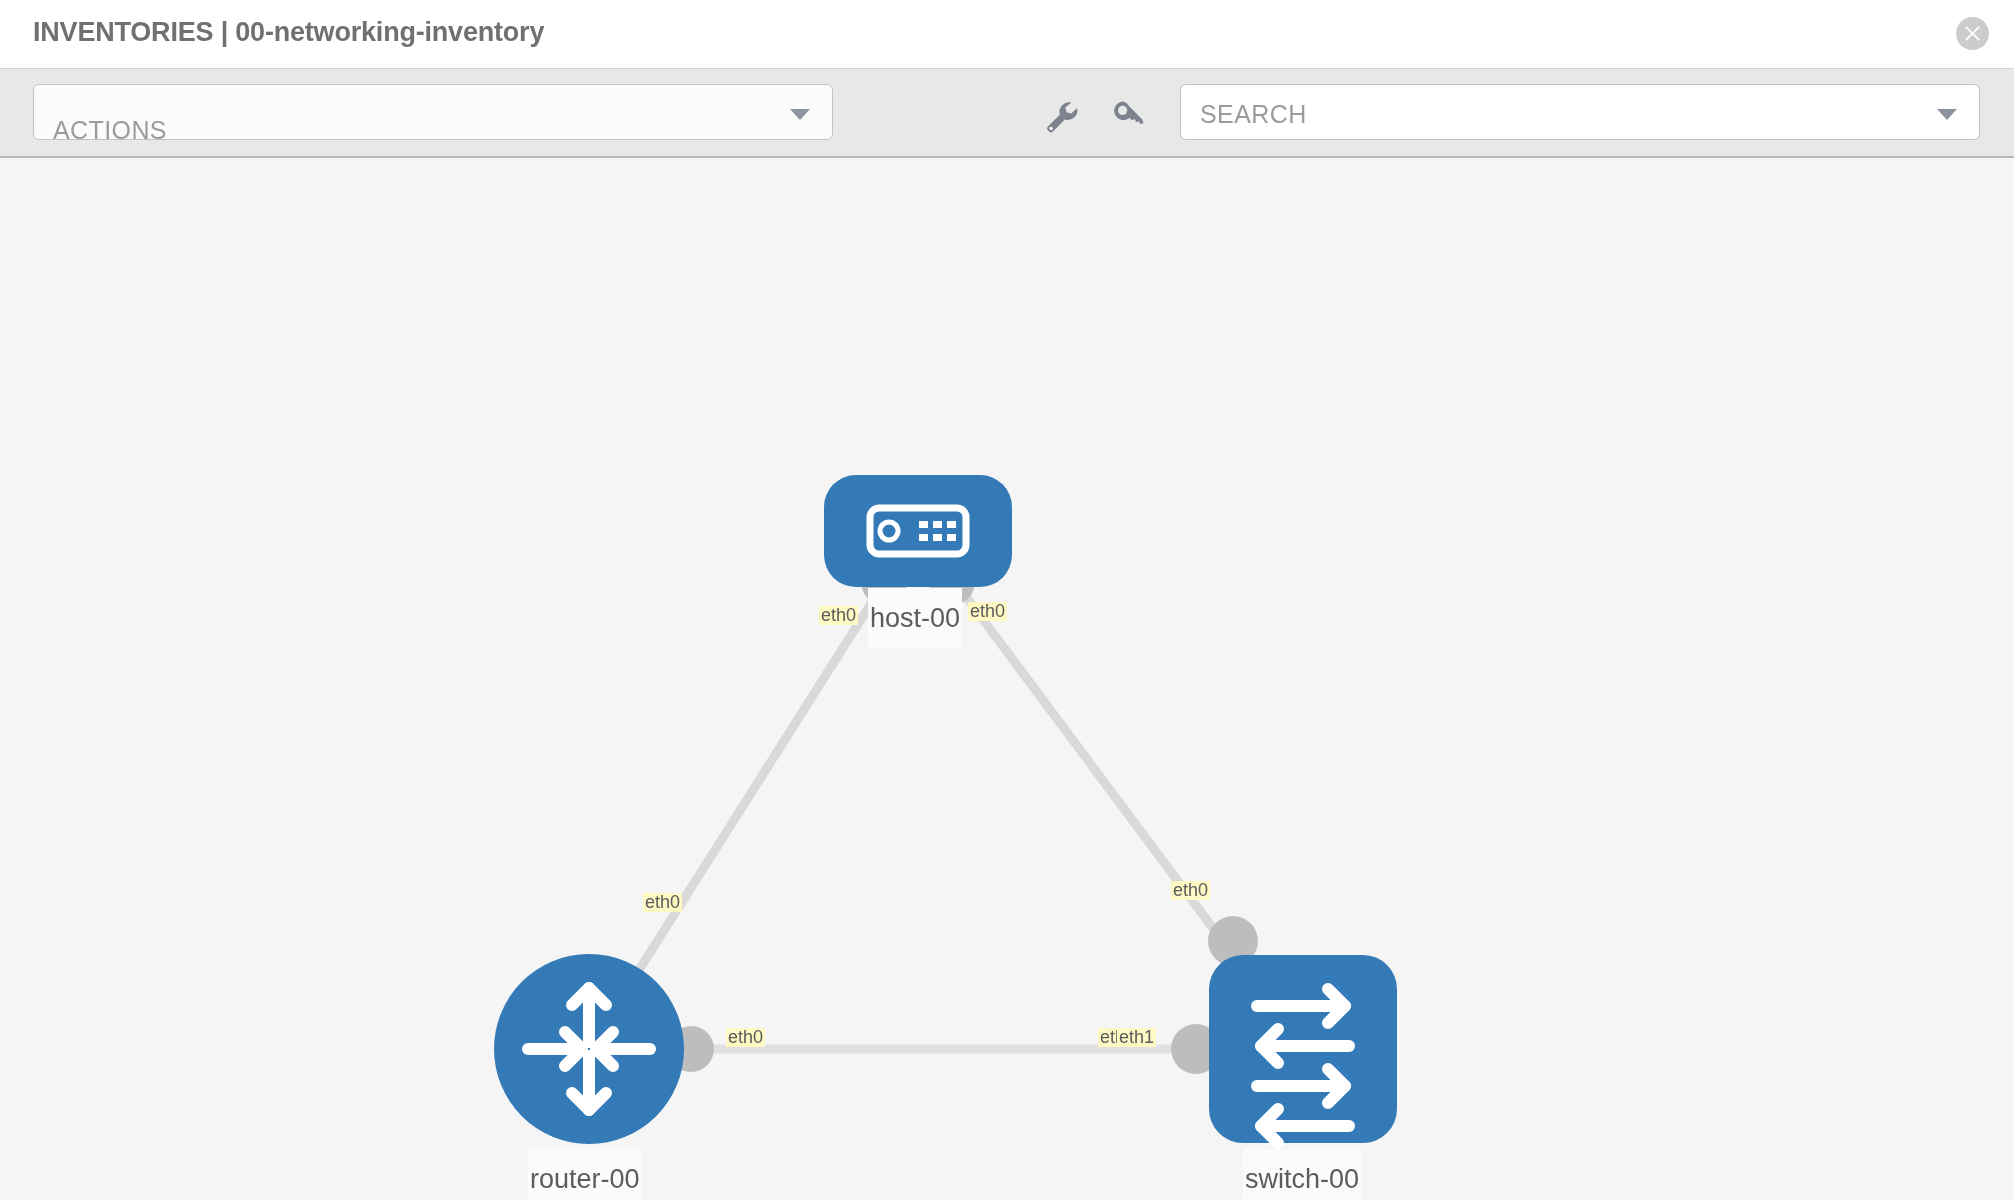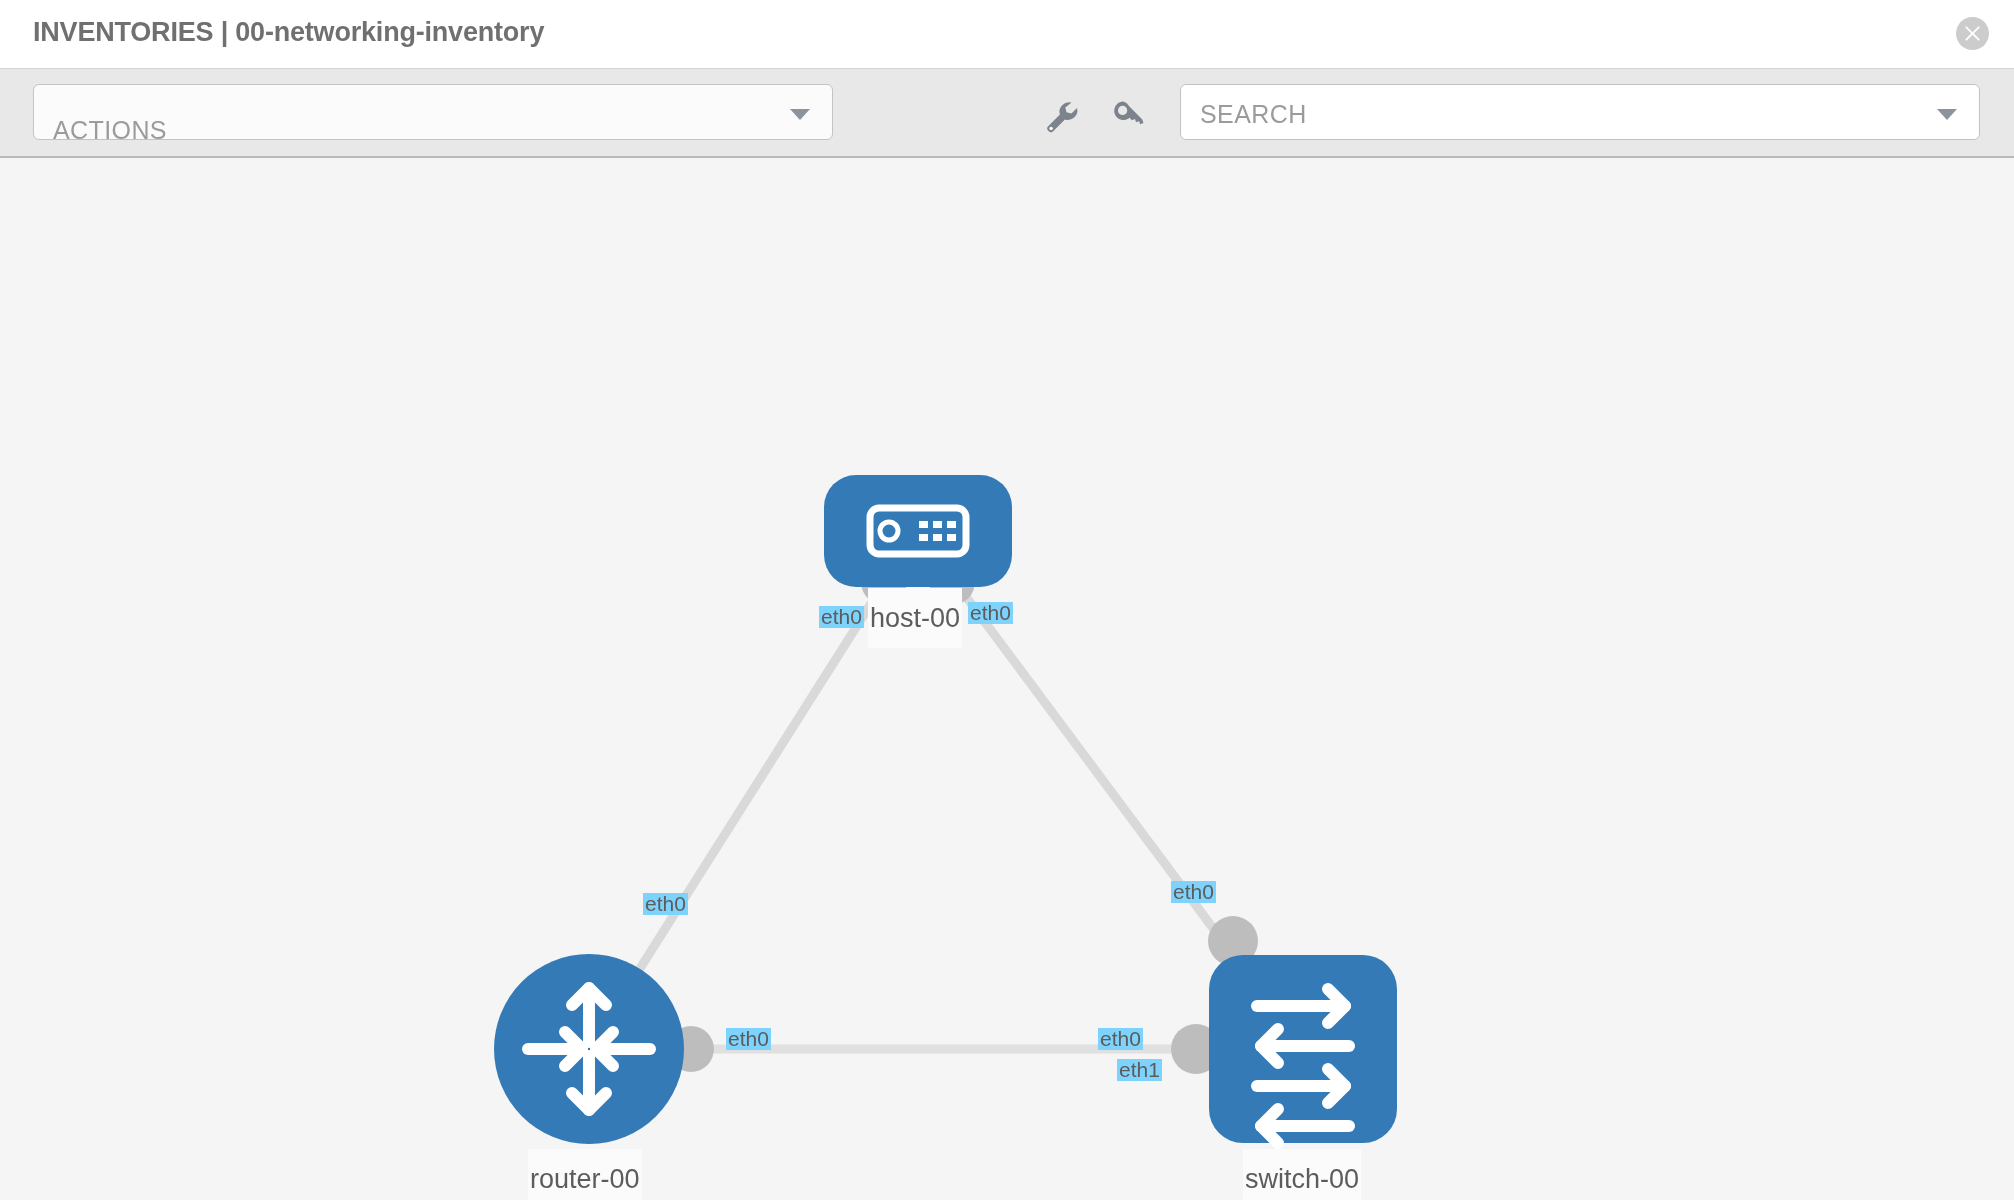--- a/index.html
+++ b/index.html
@@ -134,23 +134,23 @@
     position: absolute;
     font-size: 27px;
     color: #5c5c5c;
     background: #fbfbfb;
     white-space: nowrap;
     line-height: 1.05;
     padding: 16px 2px;
   }
   .iface-label {
     position: absolute;
-    font-size: 21px;
+    font-size: 18px;
     color: #5c5c5c;
-    background: #7dd3fc;
+    background: #fef9c3;
     white-space: nowrap;
     line-height: 1.05;
     padding: 0 2px;
   }
 </style>
 </head>
 <body>
 
 <div class="titlebar">
   <div class="title-text">INVENTORIES | 00-networking-inventory</div>
@@ -256,19 +256,19 @@
       </g>
     </g>
   </svg>
 
   <div class="iface-label" style="left:819px; top:448px;">eth0</div>
   <div class="iface-label" style="left:968px; top:444px;">eth0</div>
   <div class="iface-label" style="left:643px; top:735px;">eth0</div>
   <div class="iface-label" style="left:1171px; top:723px;">eth0</div>
   <div class="iface-label" style="left:726px; top:870px;">eth0</div>
   <div class="iface-label" style="left:1098px; top:870px;">eth0</div>
-  <div class="iface-label" style="left:1117px; top:901px;">eth1</div>
+  <div class="iface-label" style="left:1117px; top:870px;">eth1</div>
 
   <div class="node-label" style="left:868px; top:430px;">host-00</div>
   <div class="node-label" style="left:528px; top:991px;">router-00</div>
   <div class="node-label" style="left:1243px; top:991px;">switch-00</div>
 
 </div>
 
 </body></html>

